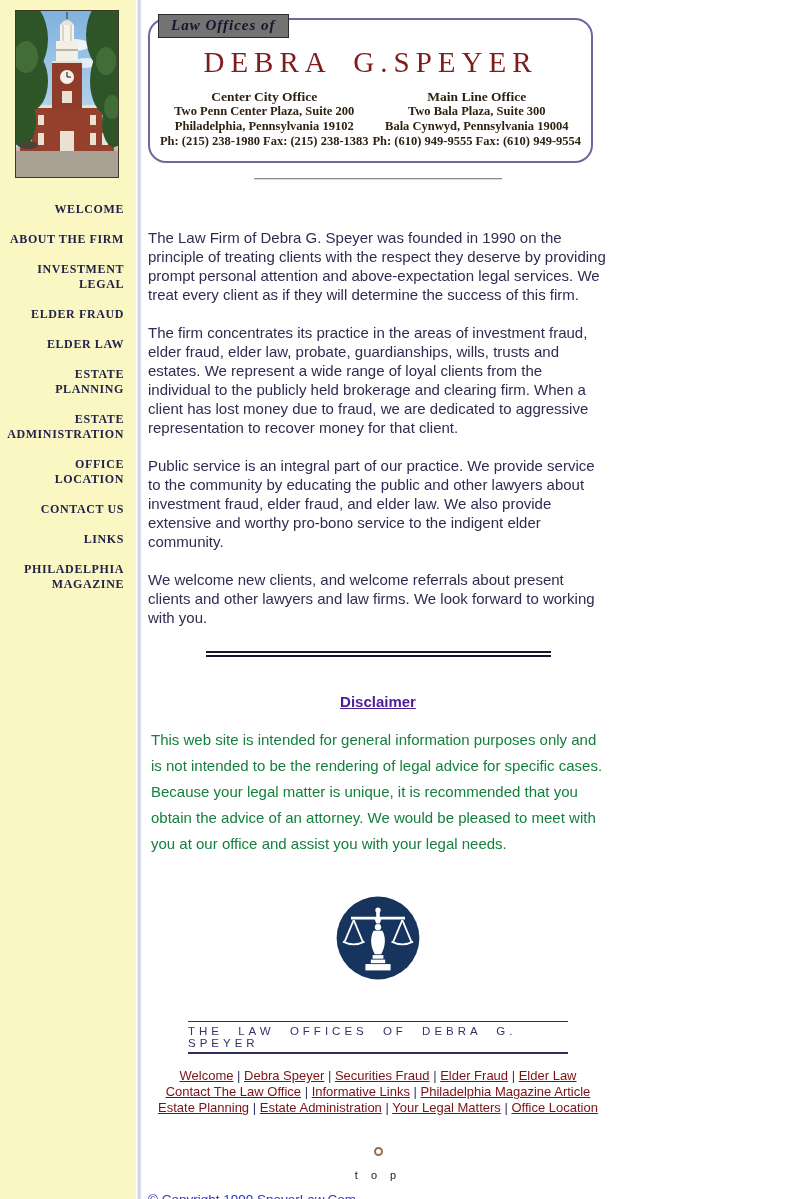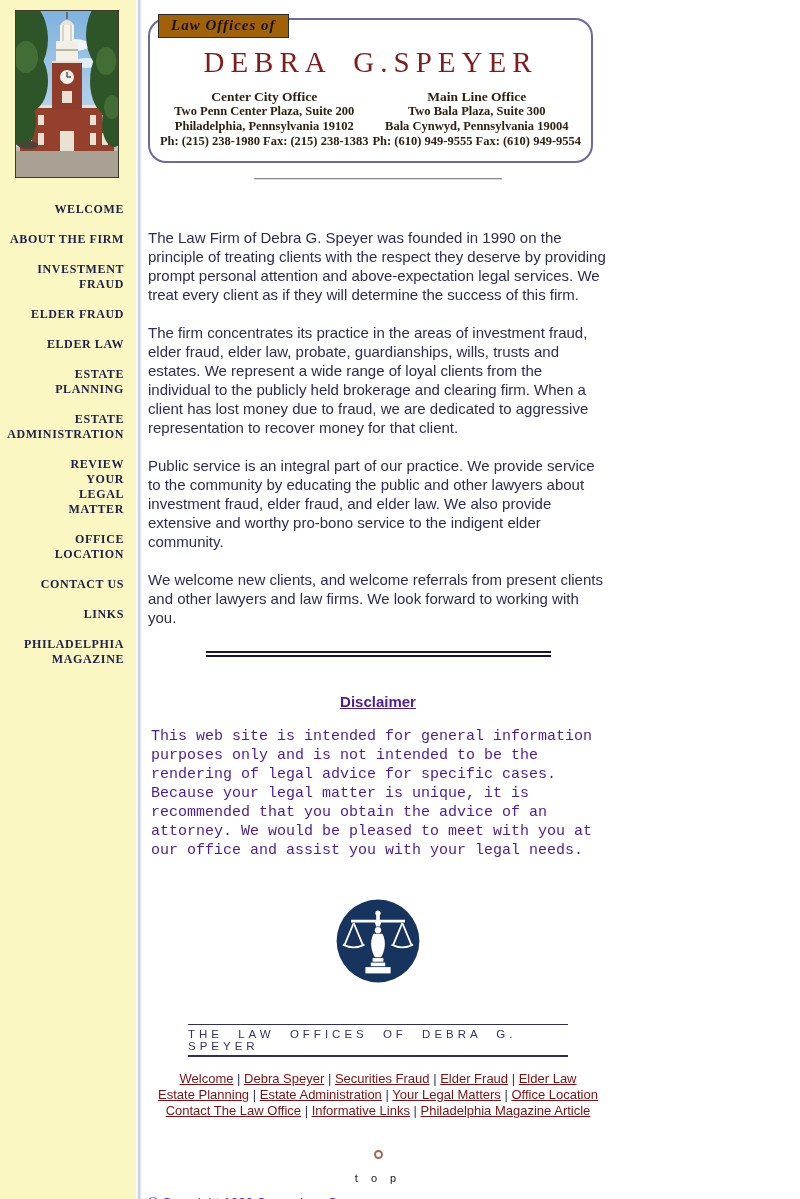--- a/index.html
+++ b/index.html
@@ -34,21 +34,21 @@
   
   .main { position:absolute; left:148px; top:0; width:460px; }
 
   .header-box {
     position:relative; margin-top:18px; width:445px;
     border:2px solid #6A6A9D; border-radius:18px;
     padding:24px 8px 12px 8px; background:#ffffff;
   }
   .law-offices-tab {
     position:absolute; top:-6px; left:8px;
-    background:#a16207; border:1px solid #2b2b2b;
+    background:#737373; border:1px solid #2b2b2b;
     padding:2px 12px 3px 12px;
     font-family:"Liberation Serif", serif; font-style:italic; font-weight:bold;
     font-size:15px; color:#14142e; letter-spacing:1px;
   }
   .attorney-name {
     text-align:center; font-family:"Liberation Serif", serif;
     font-size:29px; color:#7f1d1d; letter-spacing:6px; word-spacing:10px;
     margin-top:2px;
   }
   .offices { display:flex; margin-top:10px; }
@@ -73,21 +73,21 @@
     width:345px; margin:24px auto 0 auto; height:6px;
     border-top:2px solid #15152F; border-bottom:2px solid #15152F;
   }
 
   .disclaimer-heading {
     margin-top:36px; text-align:center; font-size:15px; font-weight:bold;
     color:#4c1d95; text-decoration:underline;
   }
   .disclaimer-text {
     margin-top:17px; padding-left:3px;
-    font-size:15px; line-height:19px; color:#4c1d95;font-family:Liberation Mono, monospace;
+    font-size:15px; line-height:26px; color:#15803d;
   }
 
   .logo-wrap { margin:36px auto 0 auto; width:90px; height:90px; }
   .logo-wrap svg { display:block; width:90px; height:90px; }
 
   
   .brand-bar {
     width:380px; margin:38px auto 0 auto; text-align:left;
     border-top:1px solid #2E2E5E; border-bottom:2px solid #2E2E5E;
     padding:3px 0 3px 0;
@@ -173,31 +173,27 @@
         <ellipse cx="90" cy="50" rx="10" ry="14"></ellipse>
         <ellipse cx="96" cy="96" rx="8" ry="12"></ellipse>
       </g>
       <ellipse cx="12" cy="134" rx="10" ry="4" fill="#4a4438"></ellipse>
     </svg>
   </div>
   <nav class="side-nav">
       <a class="nav-item">WELCOME</a>
       <a class="nav-item">ABOUT THE FIRM</a>
       <a class="nav-item">INVESTMENT
-FRAUD</a>
+LEGAL</a>
       <a class="nav-item">ELDER FRAUD</a>
       <a class="nav-item">ELDER LAW</a>
       <a class="nav-item">ESTATE
 PLANNING</a>
       <a class="nav-item">ESTATE
 ADMINISTRATION</a>
-      <a class="nav-item">REVIEW
-YOUR
-LEGAL
-MATTER</a>
       <a class="nav-item">OFFICE
 LOCATION</a>
       <a class="nav-item">CONTACT US</a>
       <a class="nav-item">LINKS</a>
       <a class="nav-item">PHILADELPHIA
 MAGAZINE</a>
     </nav>
 </div>
 <div class="vline"></div>
 
@@ -221,21 +217,21 @@
       </div>
     </div>
   </div>
 
   <div class="hr-single"></div>
 
   <div class="body-copy">
     <p>The Law Firm of Debra G. Speyer was founded in 1990 on the principle of treating clients with the respect they deserve by providing prompt personal attention and above-expectation legal services. We treat every client as if they will determine the success of this firm.</p>
     <p>The firm concentrates its practice in the areas of investment fraud, elder fraud, elder law, probate, guardianships, wills, trusts and estates. We represent a wide range of loyal clients from the individual to the publicly held brokerage and clearing firm. When a client has lost money due to fraud, we are dedicated to aggressive representation to recover money for that client.</p>
     <p>Public service is an integral part of our practice. We provide service to the community by educating the public and other lawyers about investment fraud, elder fraud, and elder law. We also provide extensive and worthy pro-bono service to the indigent elder community.</p>
-    <p>We welcome new clients, and welcome referrals from present clients and other lawyers and law firms. We look forward to working with you.</p>
+    <p>We welcome new clients, and welcome referrals about present clients and other lawyers and law firms. We look forward to working with you.</p>
   </div>
 
   <div class="hr-double"></div>
 
   <div class="disclaimer-heading">Disclaimer</div>
   <p class="disclaimer-text">This web site is intended for general information purposes only and is not intended to be the rendering of legal advice for specific cases. Because your legal matter is unique, it is recommended that you obtain the advice of an attorney. We would be pleased to meet with you at our office and assist you with your legal needs.</p>
 
   <div class="logo-wrap">
     <svg viewBox="0 0 100 100">
       <circle cx="50" cy="50" r="46" fill="#17345F"></circle>
@@ -258,22 +254,22 @@
         <rect x="42" y="74" width="16" height="4"></rect>
         <rect x="36" y="79" width="28" height="7"></rect>
       </g>
     </svg>
   </div>
 
   <div class="brand-bar">THE LAW OFFICES OF DEBRA G. SPEYER</div>
 
   <div class="footer-links">
       <div class="link-row"><a class="flink">Welcome</a><span class="sep"> | </span><a class="flink">Debra Speyer</a><span class="sep"> | </span><a class="flink">Securities Fraud</a><span class="sep"> | </span><a class="flink">Elder Fraud</a><span class="sep"> | </span><a class="flink">Elder Law</a></div>
+      <div class="link-row"><a class="flink">Contact The Law Office</a><span class="sep"> | </span><a class="flink">Informative Links</a><span class="sep"> | </span><a class="flink">Philadelphia Magazine Article</a></div>
       <div class="link-row"><a class="flink">Estate Planning</a><span class="sep"> | </span><a class="flink">Estate Administration</a><span class="sep"> | </span><a class="flink">Your Legal Matters</a><span class="sep"> | </span><a class="flink">Office Location</a></div>
-      <div class="link-row"><a class="flink">Contact The Law Office</a><span class="sep"> | </span><a class="flink">Informative Links</a><span class="sep"> | </span><a class="flink">Philadelphia Magazine Article</a></div>
     </div>
 
   <div class="top-anchor">
     <span class="top-ring"></span>
   </div>
   <div class="top-label">t o p</div>
 
   <div class="copyright">© Copyright 1999 SpeyerLaw.Com</div>
   <div class="site-by">
     <span>site by</span>

